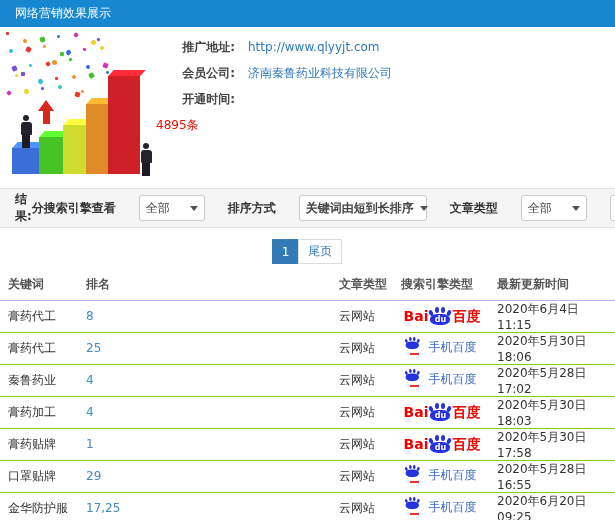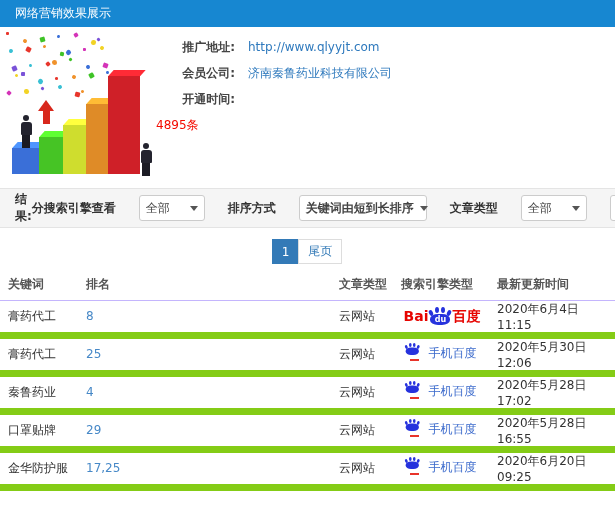--- a/index.html
+++ b/index.html
@@ -61,21 +61,21 @@
 
   
   .pagination { display:flex; justify-content:center; margin:11px 0 6px 0; }
   .page-item { min-width:24px; height:25px; display:inline-flex; align-items:center; justify-content:center;
                border:1px solid #ddd; background:#fff; color:#337ab7; padding:0 9px; margin-left:-1px; cursor:pointer; }
   .page-item.active { background:#337ab7; border-color:#337ab7; color:#fff; cursor:default; }
 
   
   table.results { width:615px; border-collapse:collapse; table-layout:fixed; }
   table.results th { text-align:left; font-weight:bold; color:#555; height:30px; border-bottom:1px solid #c4b5fd; }
-  table.results td { height:27px; border-bottom:7px solid #84cc16; color:#333; }
+  table.results td { height:27px; border-bottom:1px solid #84cc16; color:#333; }
   .col-kw { width:85px; } .col-rank { width:250px; } .col-type { width:62px; } .col-eng { width:90px; } .col-time { width:128px; }
   th.h-kw, td.c-kw { padding-left:8px; }
   th.h-rank, td.c-rank { padding-left:1px; }
   th.h-type, td.c-type { padding-left:4px; }
   th.h-eng { padding-left:4px; }
   td.c-eng { text-align:center; }
   th.h-time, td.c-time { padding-left:10px; }
   td.c-type { color:#555;margin-left:44px; }
   td.c-time { color:#444; }
   .rank-link { color:#4688c7; cursor:pointer; }
@@ -256,21 +256,21 @@
                   <i class="toe t1"></i>
                   <i class="toe t2"></i>
                   <i class="toe t3"></i>
                   <i class="toe t4"></i>
                   <b class="pad"></b>
                 </span>
                 <i class="redbar"></i>
               </span>
               <span>手机百度</span>
             </span></td>
-    <td class="c-time">2020年5月30日 12:06</td>
+    <td class="c-time">2020年5月30日 18:06</td>
   </tr>
 
   <tr>
     <td class="c-kw">秦鲁药业</td>
     <td class="c-rank"><span class="rank-link">4</span></td>
     <td class="c-type">云网站</td>
     <td class="c-eng"><span class="logo-mobile">
               <span class="paw-wrap">
                 <span class="paw">
                   <i class="toe t1"></i>
@@ -279,21 +279,55 @@
                   <i class="toe t4"></i>
                   <b class="pad"></b>
                 </span>
                 <i class="redbar"></i>
               </span>
               <span>手机百度</span>
             </span></td>
     <td class="c-time">2020年5月28日 17:02</td>
   </tr>
 
-
+  <tr>
+    <td class="c-kw">膏药加工</td>
+    <td class="c-rank"><span class="rank-link">4</span></td>
+    <td class="c-type">云网站</td>
+    <td class="c-eng"><span class="logo-pc">
+              <span>Bai</span>
+              <span class="paw">
+                <i class="toe t1"></i>
+                <i class="toe t2"></i>
+                <i class="toe t3"></i>
+                <i class="toe t4"></i>
+                <b class="pad">du</b>
+              </span>
+              <span>百度</span>
+            </span></td>
+    <td class="c-time">2020年5月30日 18:03</td>
+  </tr>
+
+  <tr>
+    <td class="c-kw">膏药贴牌</td>
+    <td class="c-rank"><span class="rank-link">1</span></td>
+    <td class="c-type">云网站</td>
+    <td class="c-eng"><span class="logo-pc">
+              <span>Bai</span>
+              <span class="paw">
+                <i class="toe t1"></i>
+                <i class="toe t2"></i>
+                <i class="toe t3"></i>
+                <i class="toe t4"></i>
+                <b class="pad">du</b>
+              </span>
+              <span>百度</span>
+            </span></td>
+    <td class="c-time">2020年5月30日 17:58</td>
+  </tr>
 
   <tr>
     <td class="c-kw">口罩贴牌</td>
     <td class="c-rank"><span class="rank-link">29</span></td>
     <td class="c-type">云网站</td>
     <td class="c-eng"><span class="logo-mobile">
               <span class="paw-wrap">
                 <span class="paw">
                   <i class="toe t1"></i>
                   <i class="toe t2"></i>

